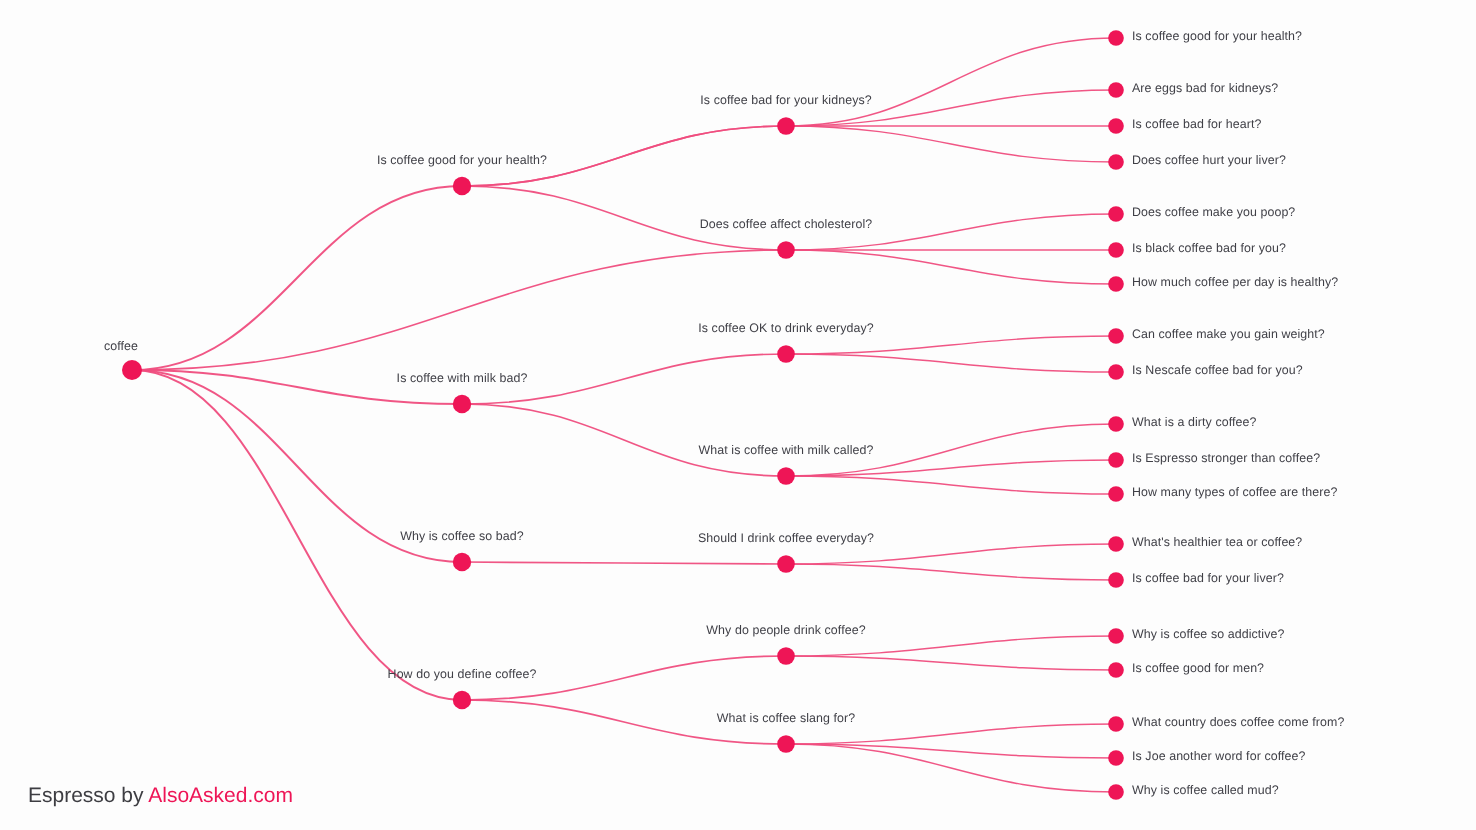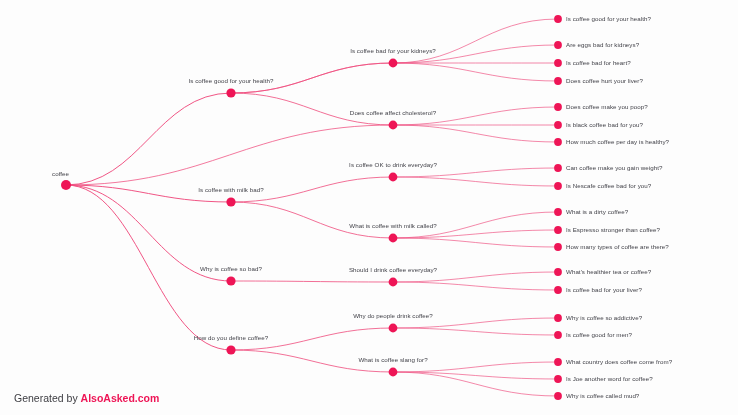--- a/index.html
+++ b/index.html
@@ -42,21 +42,21 @@
     bottom: 12px;
     font-size: 10.5px;
     line-height: 1;
     white-space: nowrap;
   }
   #footer .gen {
     color: #3d3d42;
   }
   #footer .brand {
     color: #ee1556;
-    font-weight: bold;
+    font-weight: normal;
   }
 </style>
 </head>
 <body>
 
 <div id="app">
 
   <svg id="graph" viewBox="0 0 738 415" xmlns="http://www.w3.org/2000/svg">
     <g id="edges">
         <path d="M 66 185 C 140.25 185, 156.75 93, 231 93" fill="none" stroke="#ef4d7e" stroke-width="1" stroke-linecap="round" opacity="0.95"></path>
@@ -155,16 +155,16 @@
       <div class="node-label leaf" style="left: 566px; top: 268.8px;">What's healthier tea or coffee?</div>
       <div class="node-label leaf" style="left: 566px; top: 286.8px;">Is coffee bad for your liver?</div>
       <div class="node-label leaf" style="left: 566px; top: 314.8px;">Why is coffee so addictive?</div>
       <div class="node-label leaf" style="left: 566px; top: 331.8px;">Is coffee good for men?</div>
       <div class="node-label leaf" style="left: 566px; top: 358.8px;">What country does coffee come from?</div>
       <div class="node-label leaf" style="left: 566px; top: 375.8px;">Is Joe another word for coffee?</div>
       <div class="node-label leaf" style="left: 566px; top: 392.8px;">Why is coffee called mud?</div>
     </div>
 
   <div id="footer">
-    <span class="gen">Generated by </span><span class="brand">AlsoAsked.com</span>
+    <span class="gen">Espresso by </span><span class="brand">AlsoAsked.com</span>
   </div>
 
 </div>
 
 </body></html>

